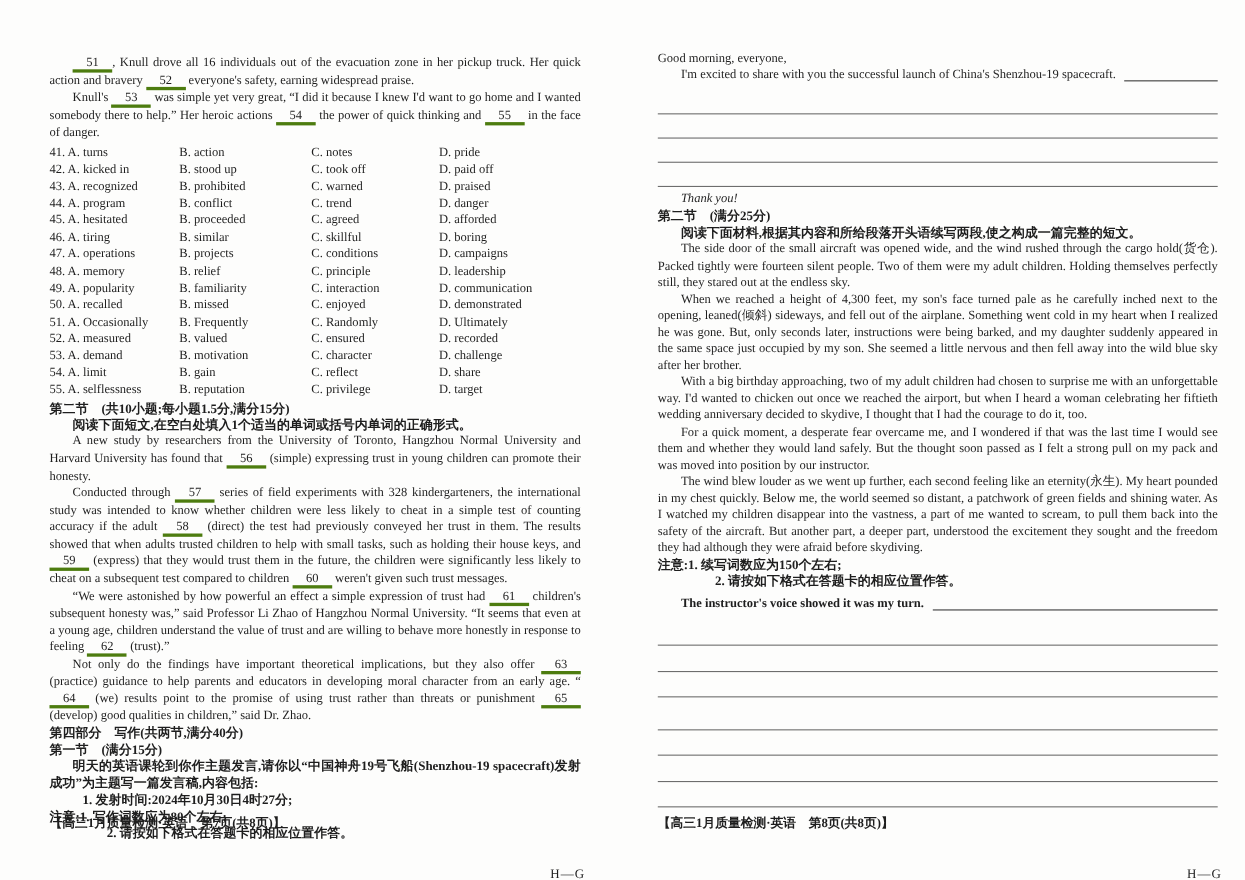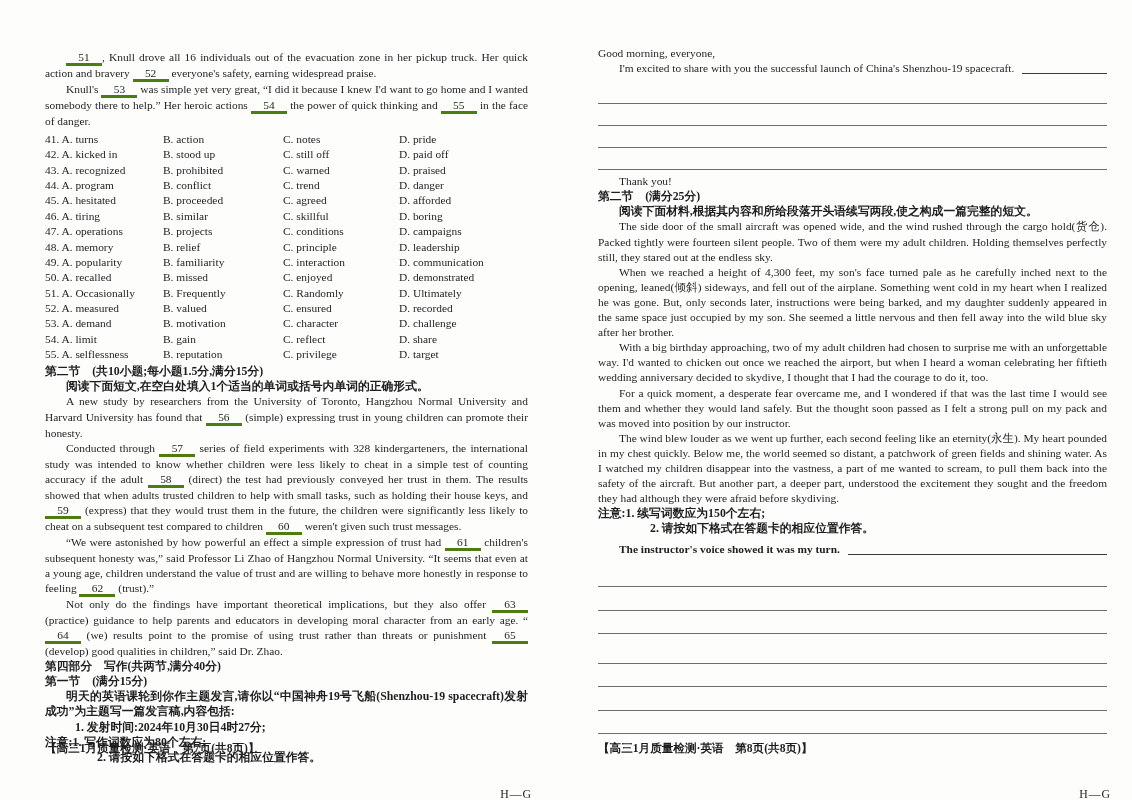--- a/index.html
+++ b/index.html
@@ -23,21 +23,21 @@
   .flexline .lead{white-space:nowrap;}
   .fill{flex:1;height:12px;border-bottom:1px solid #3a3a3a;margin-left:8px;min-width:40px;}
   .pad-ind{padding-left:21px;}
   .wlines{margin-top:6px;}
   .wline{height:21px;border-bottom:1px solid #6d6d6d;}
   .wlines-b .wline{height:22.5px;}
   .footer{position:absolute;top:741px;left:0;width:100%;text-align:left;
           font-size:11.6px;font-weight:700;}
   .corner{position:absolute;right:-4px;top:1px;font-weight:400;font-size:11.8px;letter-spacing:1px;margin-top:45px;}
   .gap2{margin-top:2px;}
-  .gap4{margin-top:4px;}
+  .gap4{margin-top:4px;font-style:italic;}
   .gap6{margin-top:6px;}
 </style>
 </head>
 <body>
 
 <div class="sheet">
 
   <div class="page page-left">
     <p class="eng ind"><span class="blank">51</span>, Knull drove all 16 individuals out of the evacuation zone in her pickup truck. Her quick action and bravery <span class="blank">52</span> everyone's safety, earning widespread praise.</p>
     <p class="eng ind">Knull's <span class="blank">53</span> was simple yet very great, “I did it because I knew I'd want to go home and I wanted somebody there to help.” Her heroic actions <span class="blank">54</span> the power of quick thinking and <span class="blank">55</span> in the face of danger.</p>
@@ -46,21 +46,21 @@
   <div class="opt-row">
     <span>41. A. turns</span>
     <span>B. action</span>
     <span>C. notes</span>
     <span>D. pride</span>
   </div>
 
   <div class="opt-row">
     <span>42. A. kicked in</span>
     <span>B. stood up</span>
-    <span>C. still off</span>
+    <span>C. took off</span>
     <span>D. paid off</span>
   </div>
 
   <div class="opt-row">
     <span>43. A. recognized</span>
     <span>B. prohibited</span>
     <span>C. warned</span>
     <span>D. praised</span>
   </div>
 

